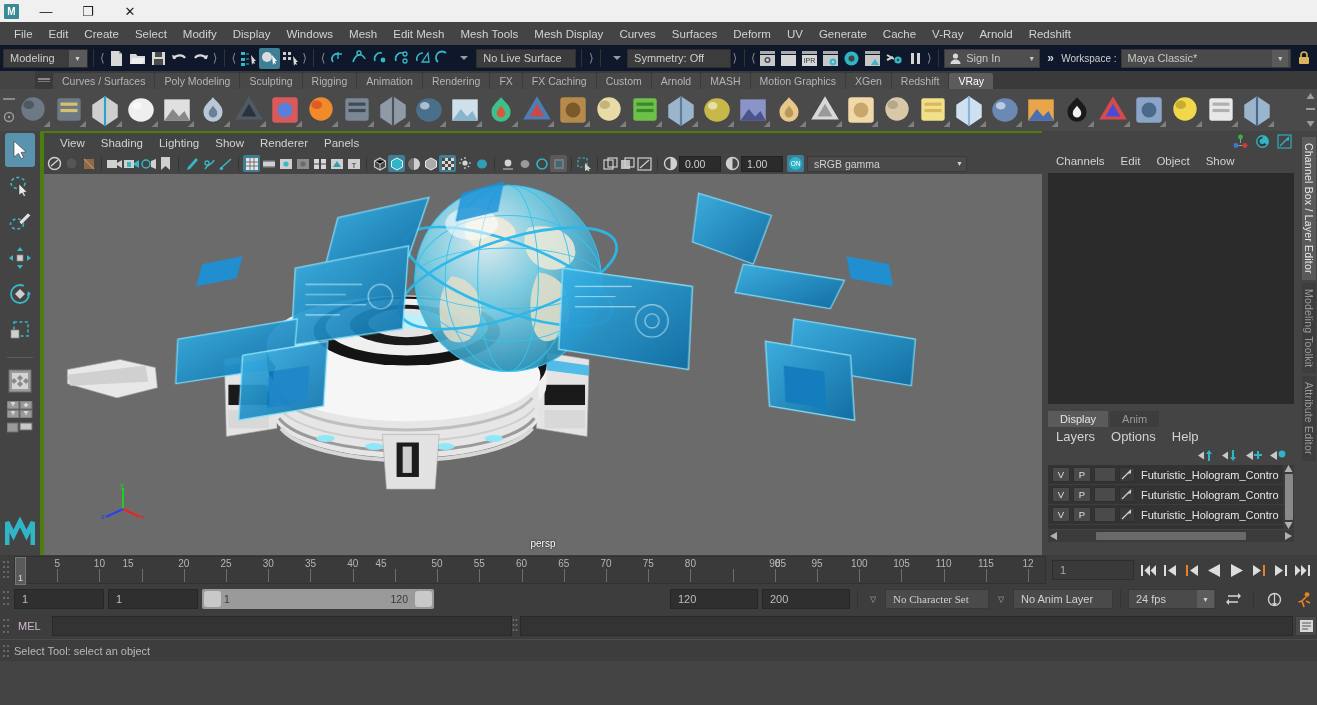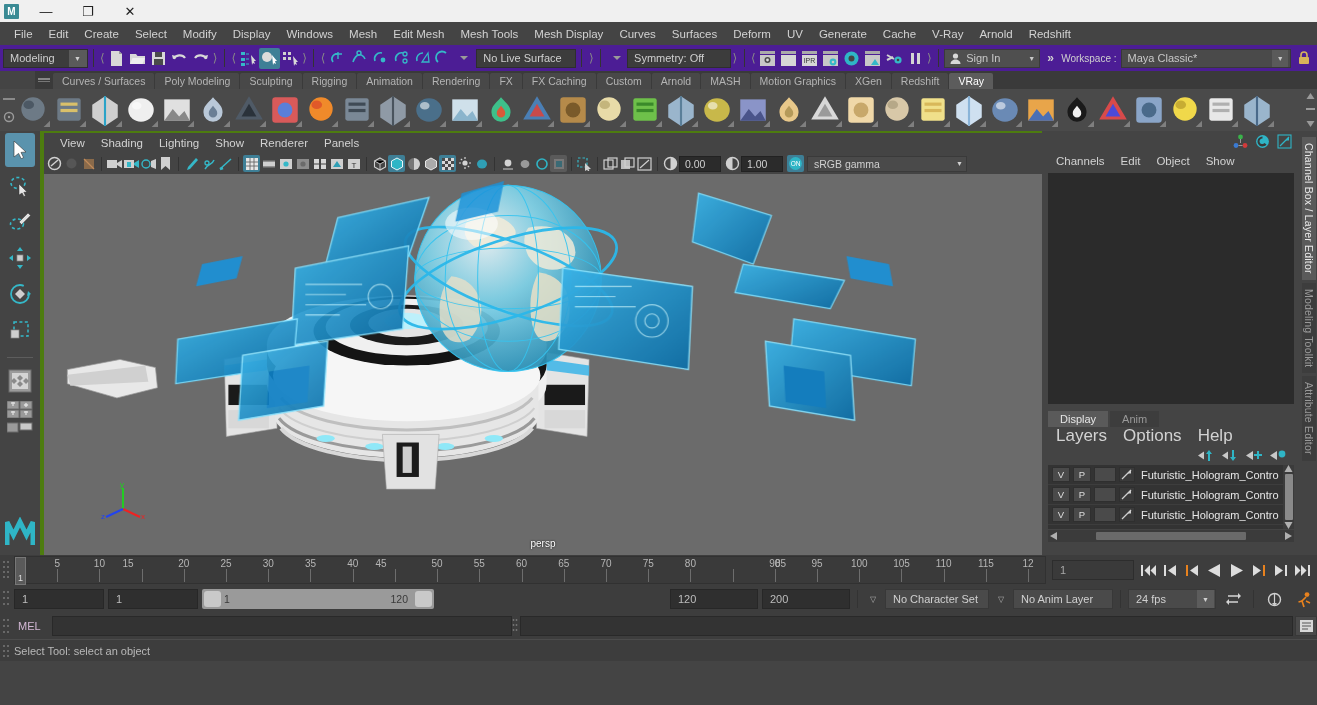--- a/index.html
+++ b/index.html
@@ -16,21 +16,21 @@
     display:flex;align-items:center;justify-content:center;border-radius:1px;margin-right:6px;}
   .title-text{color:#1a1a1a;font-size:11.5px;white-space:nowrap;flex:1;}
   .win-btns{display:flex;height:22px;}
   .win-btn{width:42px;height:22px;display:flex;align-items:center;justify-content:center;color:#222;font-size:13px;}
 
   
   .menubar{height:23px;background:#444;display:flex;align-items:center;padding-left:6px;}
   .menu-item{padding:3px 8px;font-size:11.5px;color:#d2d2d2;white-space:nowrap;}
 
   
-  .statusline{height:26px;background:#4c1d95;display:flex;align-items:center;padding:0 3px;gap:0px;}
+  .statusline{height:26px;background:#0f172a;display:flex;align-items:center;padding:0 3px;gap:0px;}
   .mode-select{width:88px;height:19px;background:#3c3c3c;border:1px solid #2e2e2e;display:flex;
     align-items:center;padding-left:6px;font-size:11px;color:#cfcfcf;position:relative;}
   .mode-select .arrow{position:absolute;right:0;top:0;width:18px;height:17px;background:#5a5a5a;
     display:flex;align-items:center;justify-content:center;font-size:7px;}
   .sl-sep{width:1px;height:18px;background:#333;margin:0 5px;}
   .sl-expander{width:8px;height:18px;color:#888;display:flex;align-items:center;justify-content:center;font-size:12px;}
   .sl-icon{width:22px;height:21px;display:flex;align-items:center;justify-content:center;}
   .sl-icon svg{display:block;}
   .sl-icon.on{background:#3e7f96;border-radius:2px;}
   .field{height:19px;background:#3c3c3c;border:1px solid #2e2e2e;display:flex;align-items:center;
@@ -88,21 +88,21 @@
   
   .rightpanel{width:258px;background:#444;display:flex;flex-direction:column;}
   .rp-iconrow{height:20px;display:flex;align-items:center;justify-content:flex-end;gap:7px;padding-right:8px;}
   .rp-menu{height:20px;display:flex;align-items:center;padding-left:6px;}
   .rp-menu .mi{padding:2px 8px;font-size:11.5px;color:#d2d2d2;}
   .channelbox{height:231px;background:#2b2b2b;margin:2px 6px 0 6px;}
   .layer-tabs{display:flex;align-items:flex-end;height:17px;margin:6px 6px 0 6px;}
   .layer-tab{height:16px;padding:0 12px;font-size:11px;display:flex;align-items:center;background:#3d3d3d;color:#999;margin-right:2px;}
   .layer-tab.active{background:#5a5a5a;color:#e6e6e6;}
   .layer-menu{height:18px;display:flex;align-items:center;padding-left:6px;background:#444;}
-  .layer-menu .mi{padding:1px 8px;font-size:17px;color:#d2d2d2;}
+  .layer-menu .mi{padding:1px 8px;font-size:13px;color:#d2d2d2;}
   .layer-btns{height:20px;display:flex;align-items:center;justify-content:flex-end;gap:8px;padding-right:14px;}
   .layer-list{background:#333;margin:0 6px;height:64px;position:relative;overflow:hidden;}
   .layer-row{height:20px;display:flex;align-items:center;padding-left:4px;gap:3px;border-bottom:1px solid #3d3d3d;}
   .lbox{width:18px;height:15px;background:#4a4a4a;border:1px solid #2f2f2f;font-size:9.5px;color:#ddd;
     display:flex;align-items:center;justify-content:center;}
   .lbox.blank{width:22px;}
   .lcolor{width:16px;height:15px;border:1px solid #2f2f2f;background:#3a3a3a;position:relative;}
   .lname{font-size:11px;color:#e6e6e6;white-space:nowrap;overflow:hidden;padding-left:3px;}
   .layer-vscroll{position:absolute;right:0;top:0;width:11px;height:64px;background:#3b3b3b;
     display:flex;flex-direction:column;justify-content:space-between;align-items:center;}
@@ -1410,21 +1410,21 @@
   </div>
   <div style="flex:1"></div>
   <div class="r-fld" style="width:88px;">
     <span>120</span>
   </div>
   <div class="r-fld" style="width:88px;">
     <span>200</span>
   </div>
   <div class="r-sep"></div>
   <div class="r-drop">▽</div>
-  <div class="r-sel" style="width:104px;">
+  <div class="r-sel" style="width:104px;font-family:Liberation Serif, serif;">
     <span>No Character Set</span>
   </div>
   <div class="r-drop">▽</div>
   <div class="r-sel" style="width:100px;">
     <span>No Anim Layer</span>
   </div>
   <div class="r-sep"></div>
   <div class="fps-sel">
     <span>24 fps</span>
     <span class="arrow">▼</span>

